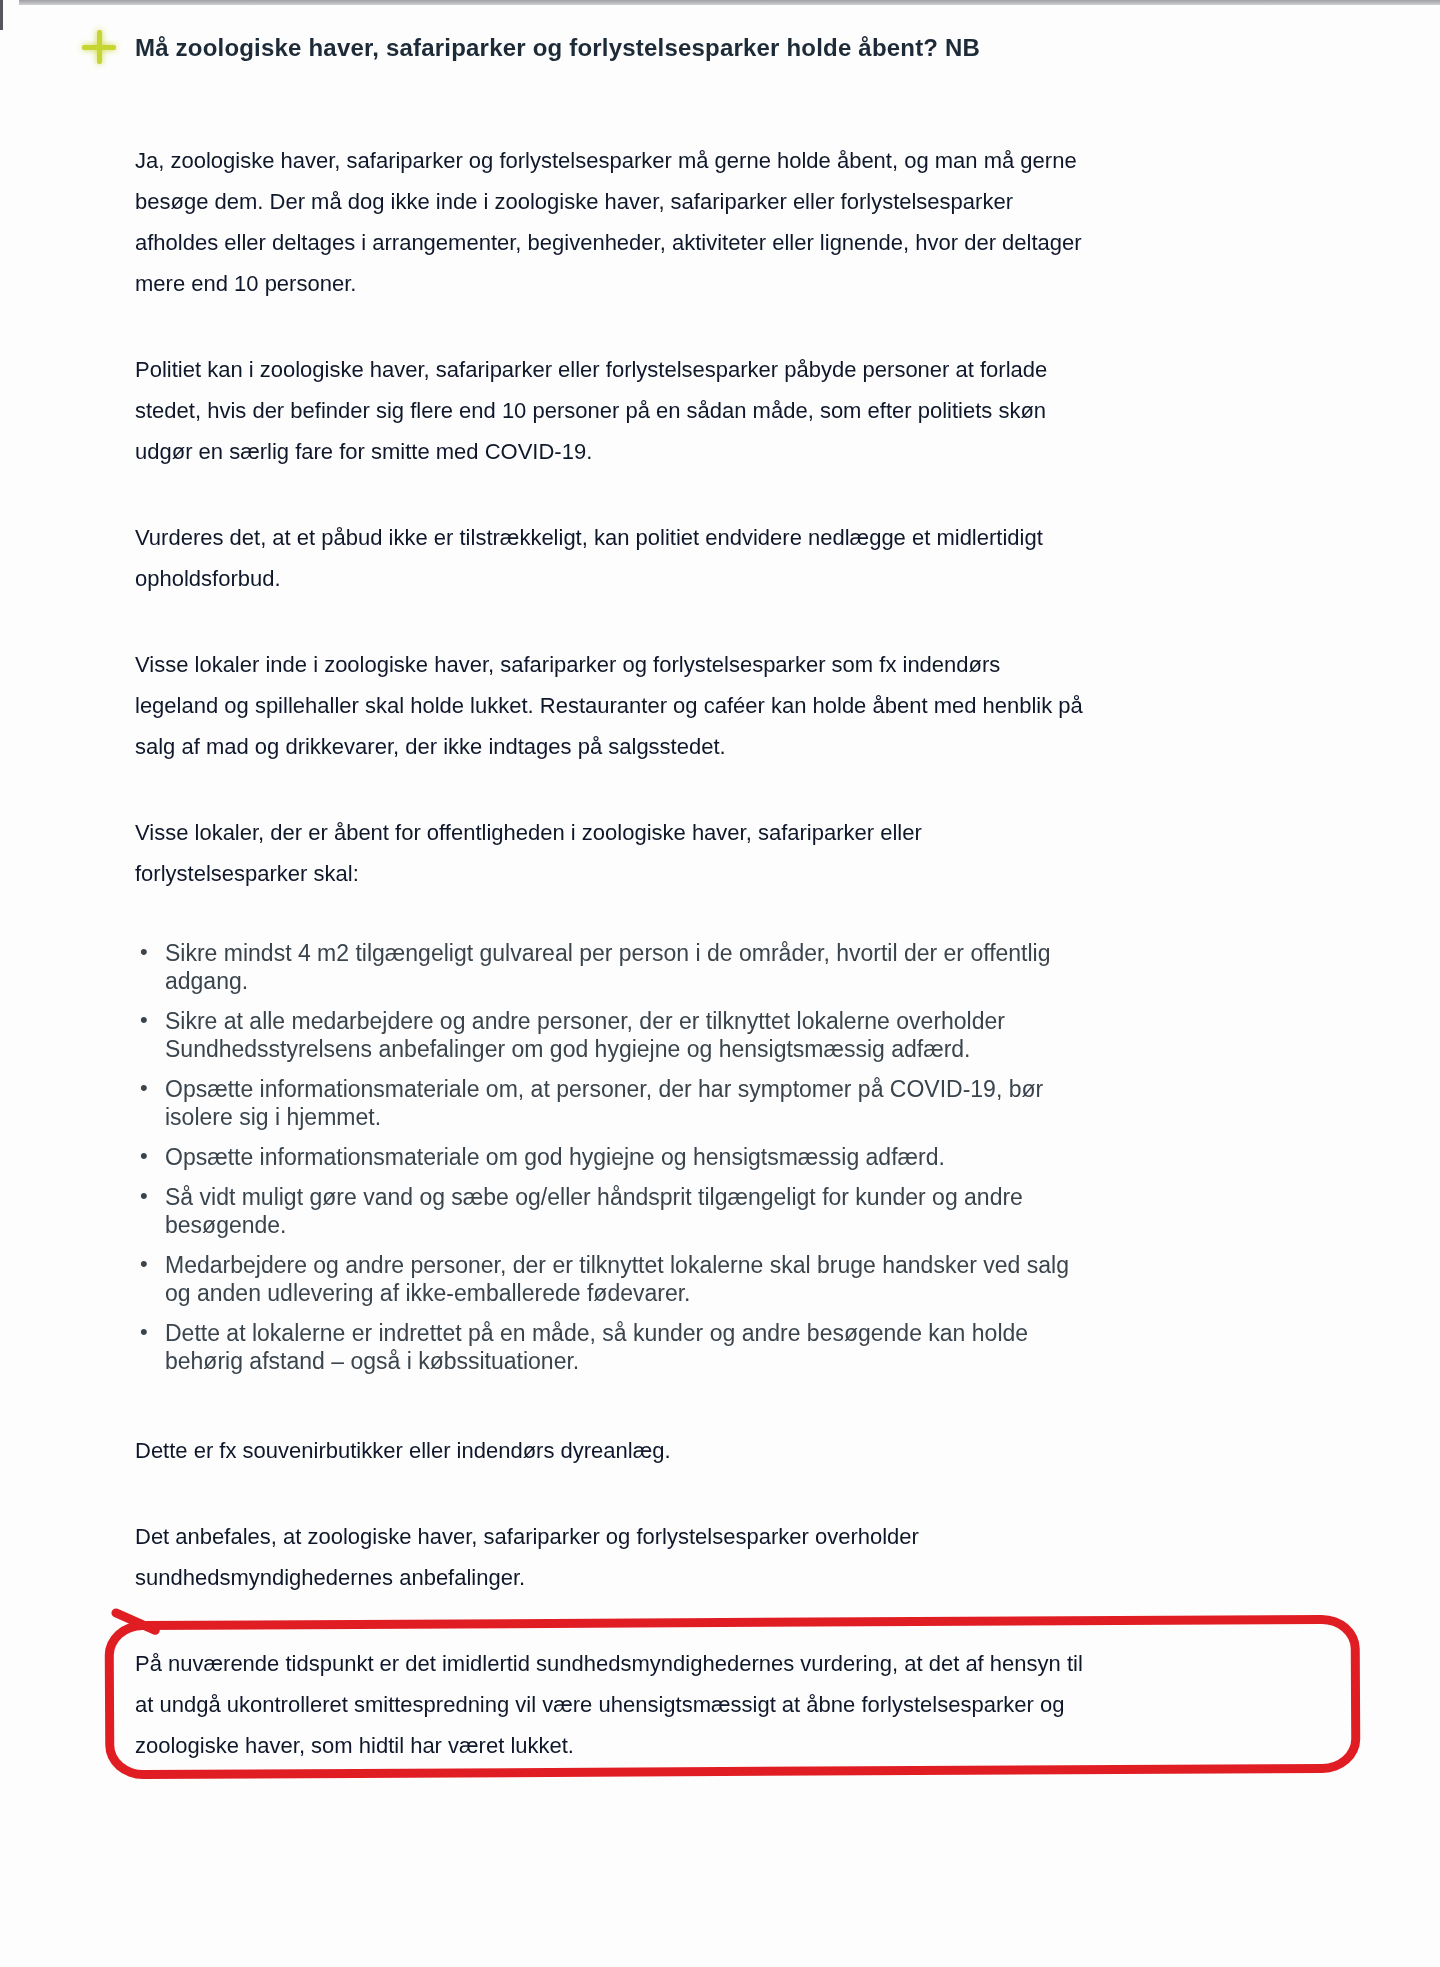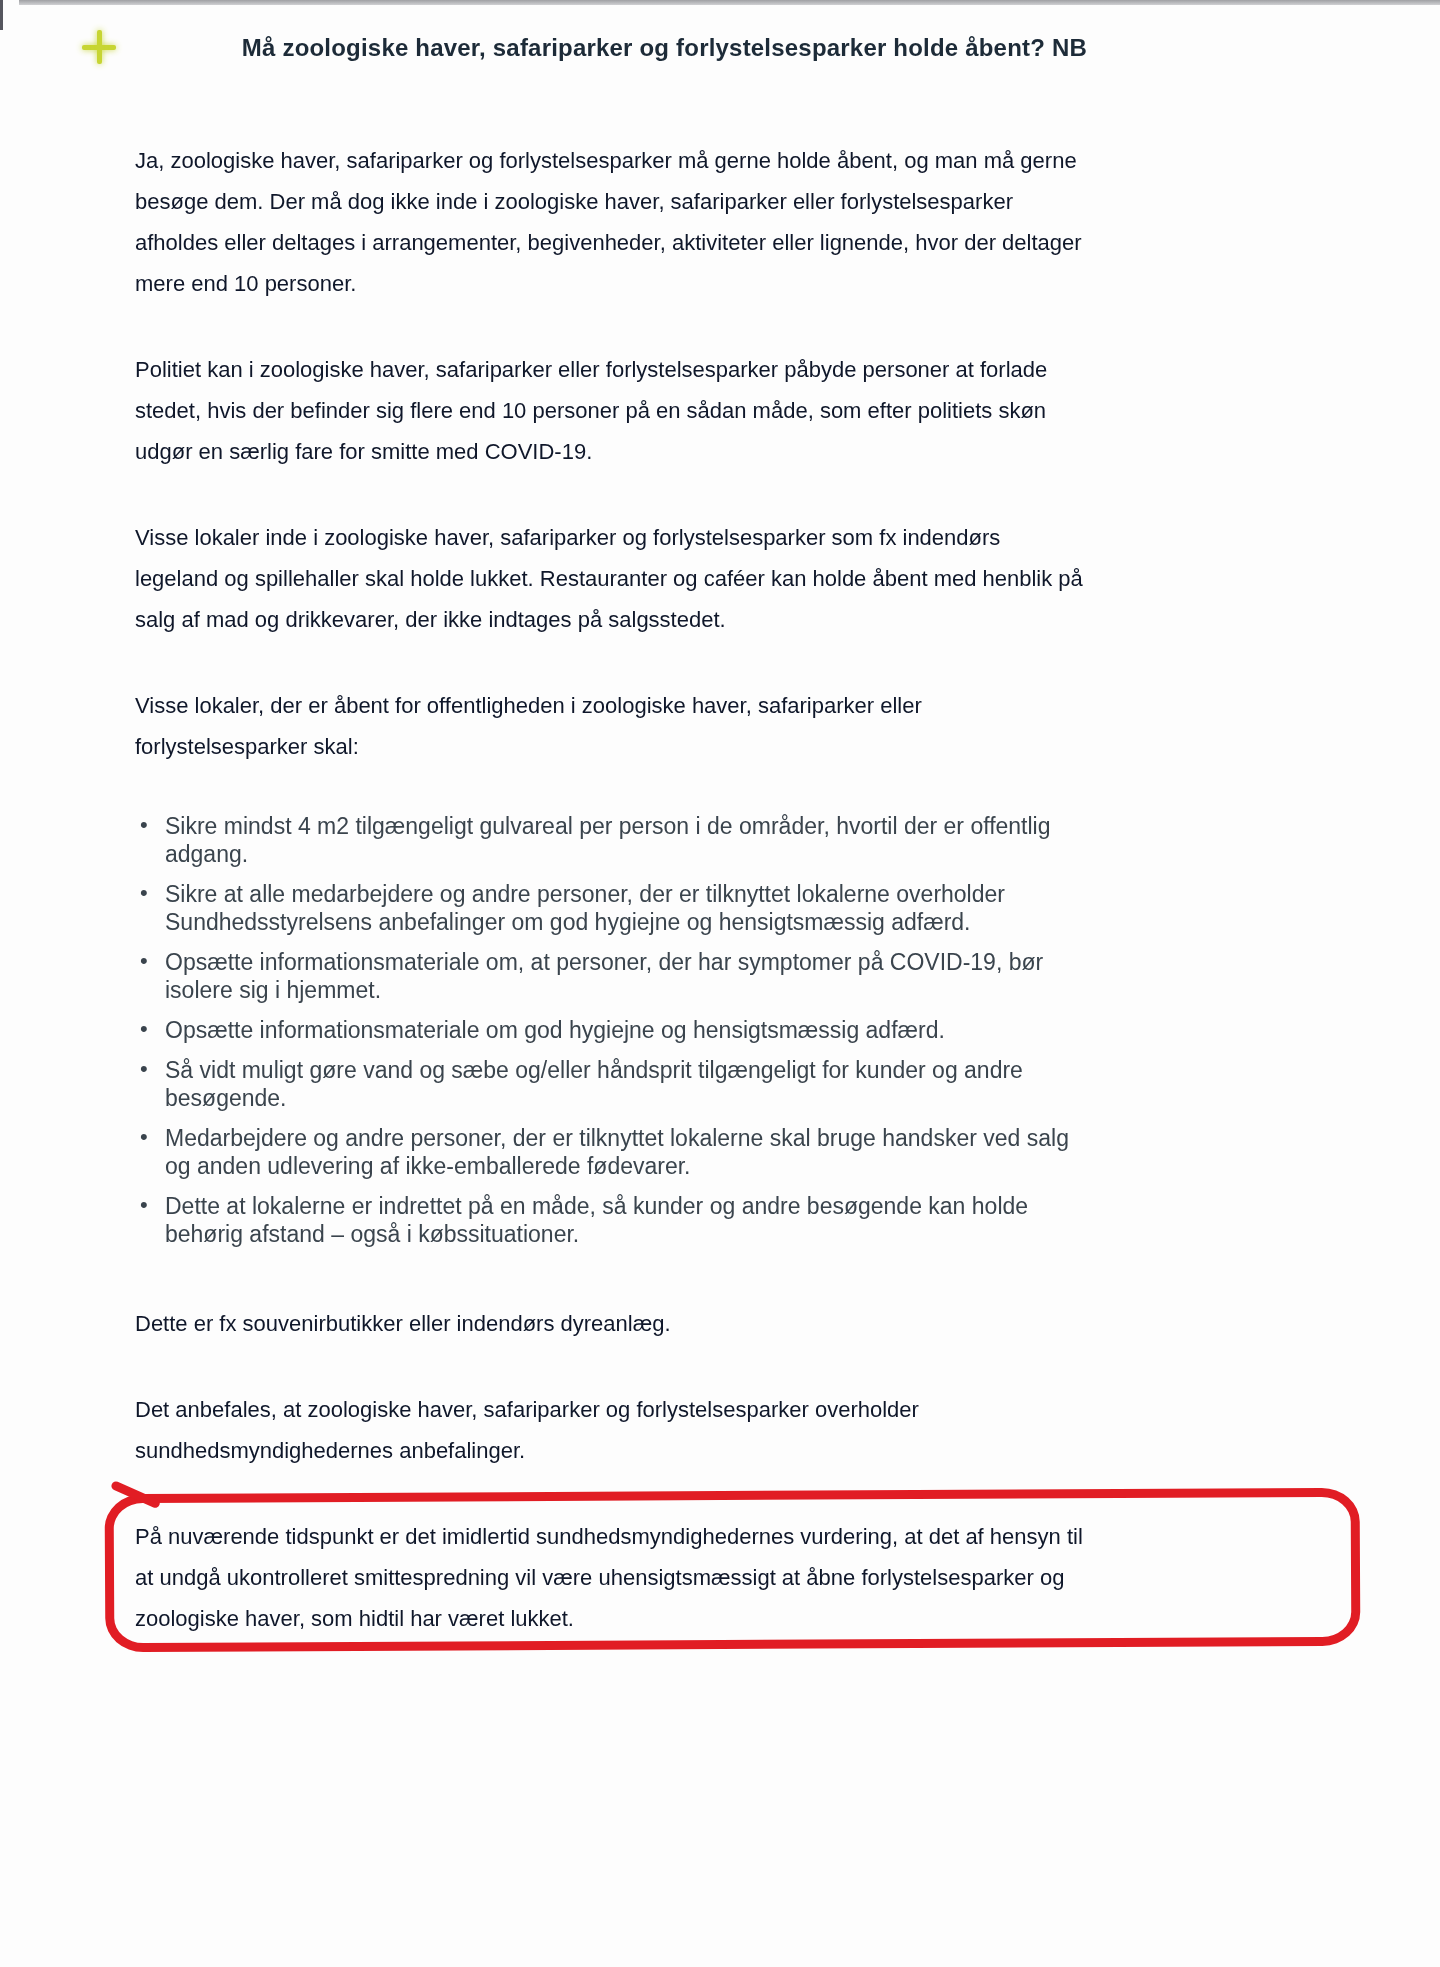--- a/index.html
+++ b/index.html
@@ -51,21 +51,20 @@
     width: 952px;
   }
 
   h1 {
     margin: 0 0 74px 0;
     font-size: 24px;
     line-height: 36px;
     font-weight: bold;
     color: #1d2b38;
     letter-spacing: .2px;
-    text-align: right;
   }
   h1 span { display: block; }
 
   .para {
     margin: 0 0 45px 0;
     font-size: 22px;
     line-height: 41px;
     color: #0f172a;
   }
 
@@ -133,20 +132,21 @@
 </div>
 
 <div class="content">
 
   <h1>
     <span>Må zoologiske haver, safariparker og forlystelsesparker holde åbent? NB</span>
   </h1>
 
   <p class="para">Ja, zoologiske haver, safariparker og forlystelsesparker må gerne holde åbent, og man må gerne besøge dem. Der må dog ikke inde i zoologiske haver, safariparker eller forlystelsesparker afholdes eller deltages i arrangementer, begivenheder, aktiviteter eller lignende, hvor der deltager mere end 10 personer.</p>
   <p class="para">Politiet kan i zoologiske haver, safariparker eller forlystelsesparker påbyde personer at forlade stedet, hvis der befinder sig flere end 10 personer på en sådan måde, som efter politiets skøn udgør en særlig fare for smitte med COVID-19.</p>
+  <p class="para">Vurderes det, at et påbud ikke er tilstrækkeligt, kan politiet endvidere nedlægge et midlertidigt opholdsforbud.</p>
   <p class="para">Visse lokaler inde i zoologiske haver, safariparker og forlystelsesparker som fx indendørs legeland og spillehaller skal holde lukket. Restauranter og caféer kan holde åbent med henblik på salg af mad og drikkevarer, der ikke indtages på salgsstedet.</p>
   <p class="para">Visse lokaler, der er åbent for offentligheden i zoologiske haver, safariparker eller forlystelsesparker skal:</p>
 
   <ul class="bullets">
     <li>Sikre mindst 4 m2 tilgængeligt gulvareal per person i de områder, hvortil der er offentlig adgang.</li>
     <li>Sikre at alle medarbejdere og andre personer, der er tilknyttet lokalerne overholder Sundhedsstyrelsens anbefalinger om god hygiejne og hensigtsmæssig adfærd.</li>
     <li>Opsætte informationsmateriale om, at personer, der har symptomer på COVID-19, bør isolere sig i hjemmet.</li>
     <li>Opsætte informationsmateriale om god hygiejne og hensigtsmæssig adfærd.</li>
     <li>Så vidt muligt gøre vand og sæbe og/eller håndsprit tilgængeligt for kunder og andre besøgende.</li>
     <li>Medarbejdere og andre personer, der er tilknyttet lokalerne skal bruge handsker ved salg og anden udlevering af ikke-emballerede fødevarer.</li>

